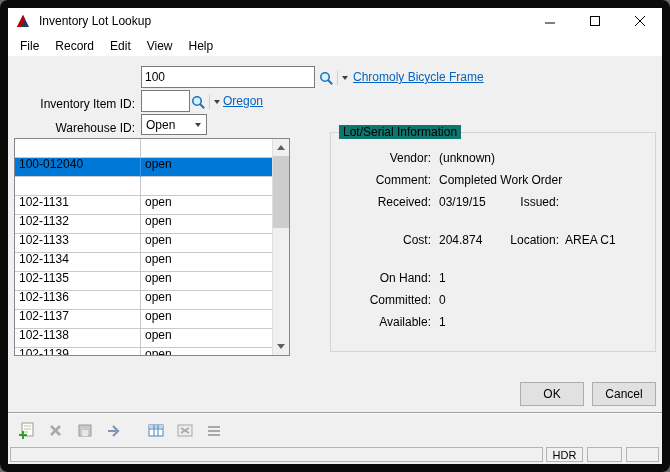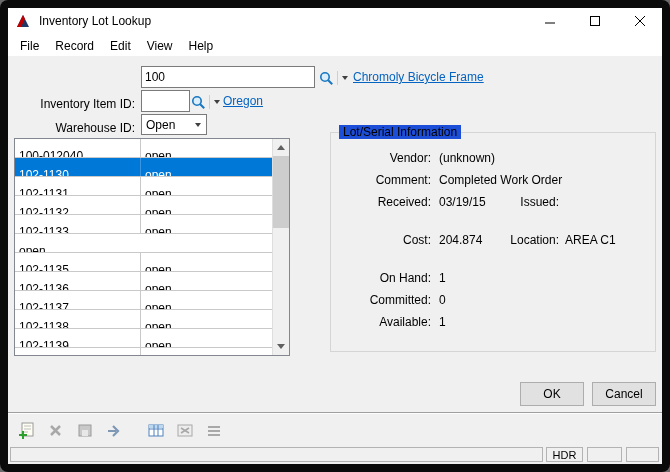--- a/index.html
+++ b/index.html
@@ -23,33 +23,33 @@
   .dd-arrow { width:0; height:0; border-left:3.5px solid transparent; border-right:3.5px solid transparent; border-top:4px solid #404040; }
   .lookup .sep { margin-left:3px; padding-left:4px; border-left:1px solid #cfcfcf; display:flex; align-items:center; height:14px; }
   a.link { position:absolute; color:var(--link); text-decoration:underline; font-size:12px; white-space:nowrap; }
   .combo { position:absolute; border:1px solid #7a7a7a; background:#fff; display:flex; align-items:center; }
   .combo-text { flex:1; padding-left:4px; font-size:12px; }
   .combo-btn { width:16px; height:100%; display:flex; align-items:center; justify-content:center; }
 
   .listbox { position:absolute; left:6px; top:130px; width:276px; height:218px; background:#fff; border:1px solid #828790; overflow:hidden; }
   .grid-body { position:absolute; left:0; top:0; right:17px; bottom:0; overflow:hidden; }
   .grid-row { display:flex; height:19px; border-bottom:1px solid #c9c9c9; background:#fff; }
-  .grid-row .cell { line-height:18px; padding:8px 4px; font-size:12px; white-space:nowrap; overflow:hidden; }
+  .grid-row .cell { line-height:18px; padding:16px 4px; font-size:12px; white-space:nowrap; overflow:hidden; }
   .cell-lot { width:126px; border-right:1px solid #c9c9c9; }
   .cell-status { flex:1; }
   .grid-row.selected { background:var(--sel); color:#fff; }
   .grid-row.selected .cell-lot { border-right-color:#3c95e0; }
   .vscroll { position:absolute; right:0; top:0; bottom:0; width:17px; background:#f0f0f0; border-left:1px solid #dedede; }
   .scroll-btn { position:absolute; left:0; width:16px; height:17px; display:flex; align-items:center; justify-content:center; }
   .tri-up { width:0;height:0;border-left:4px solid transparent;border-right:4px solid transparent;border-bottom:5px solid #606060; }
   .tri-down { width:0;height:0;border-left:4px solid transparent;border-right:4px solid transparent;border-top:5px solid #606060; }
   .scroll-thumb { position:absolute; left:0; top:17px; width:16px; height:72px; background:#cdcdcd; }
 
   .groupbox { position:absolute; left:322px; top:124px; width:326px; height:220px; border:1px solid #d5d5d5; }
-  .legend { position:absolute; top:-8px; left:8px; background:#1d4ed8; padding:0 4px; font-size:12px; }
+  .legend { position:absolute; top:-8px; left:8px; background:#0f766e; padding:0 4px; font-size:12px; }
   .ga-label { position:absolute; left:0; width:100px; text-align:right; font-size:12px; }
   .ga-value { position:absolute; left:108px; font-size:12px; white-space:nowrap; }
   .gb-label { position:absolute; left:120px; width:108px; text-align:right; font-size:12px; }
   .gb-value { position:absolute; left:234px; font-size:12px; white-space:nowrap;text-align:right; }
 
   .btn { position:absolute; width:64px; height:24px; background:#e1e1e1; border:1px solid #adadad; font-size:12px; display:flex; align-items:center; justify-content:center; }
   .separator { position:absolute; left:0; top:404px; width:100%; height:2px; border-top:1px solid #9f9f9f; border-bottom:1px solid #fdfdfd; }
   .toolbar { position:absolute; left:8px; top:410px; height:26px; display:flex; align-items:center; gap:7px; }
   .tool-icon { width:22px; height:22px; display:flex; align-items:center; justify-content:center; }
   .tool-gap { width:6px; }
@@ -153,20 +153,21 @@
     <span class="cell cell-lot">102-1132</span>
     <span class="cell cell-status">open</span>
   </div>
 
   <div class="grid-row">
     <span class="cell cell-lot">102-1133</span>
     <span class="cell cell-status">open</span>
   </div>
 
   <div class="grid-row">
+    <span class="cell cell-lot">102-1134</span>
     <span class="cell cell-status">open</span>
   </div>
 
   <div class="grid-row">
     <span class="cell cell-lot">102-1135</span>
     <span class="cell cell-status">open</span>
   </div>
 
   <div class="grid-row">
     <span class="cell cell-lot">102-1136</span>

